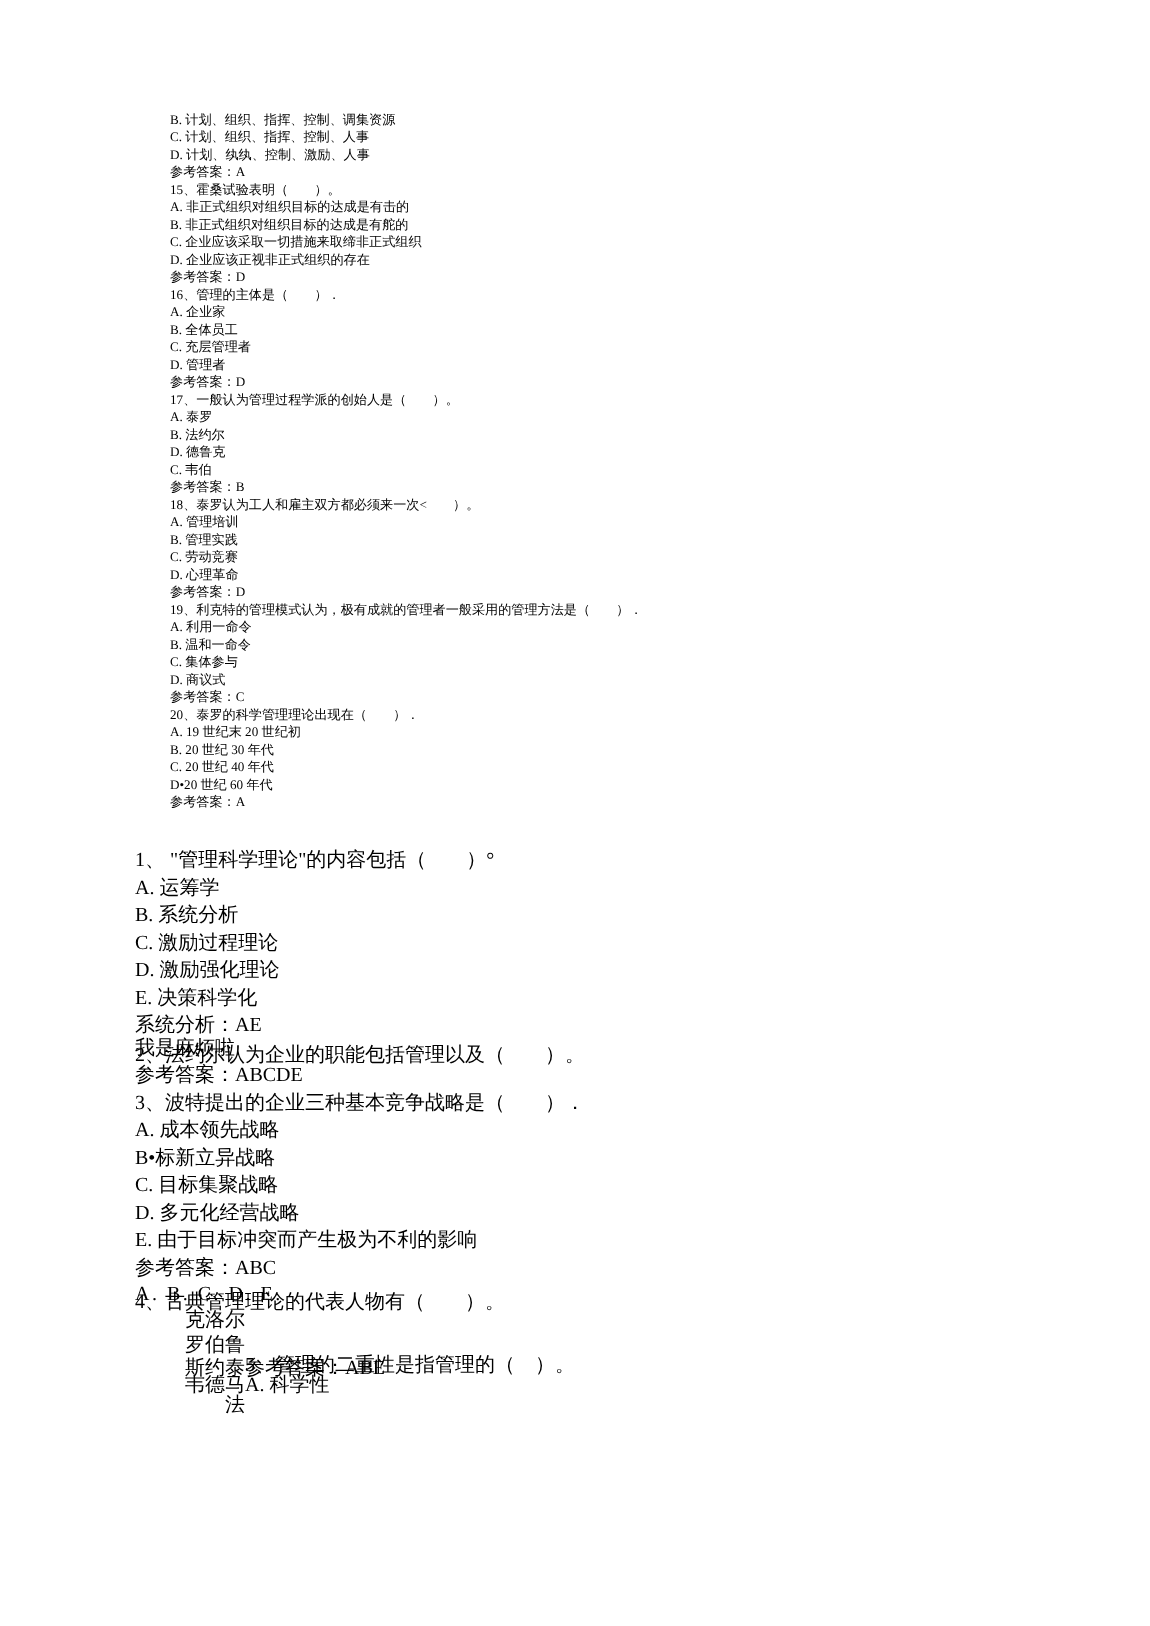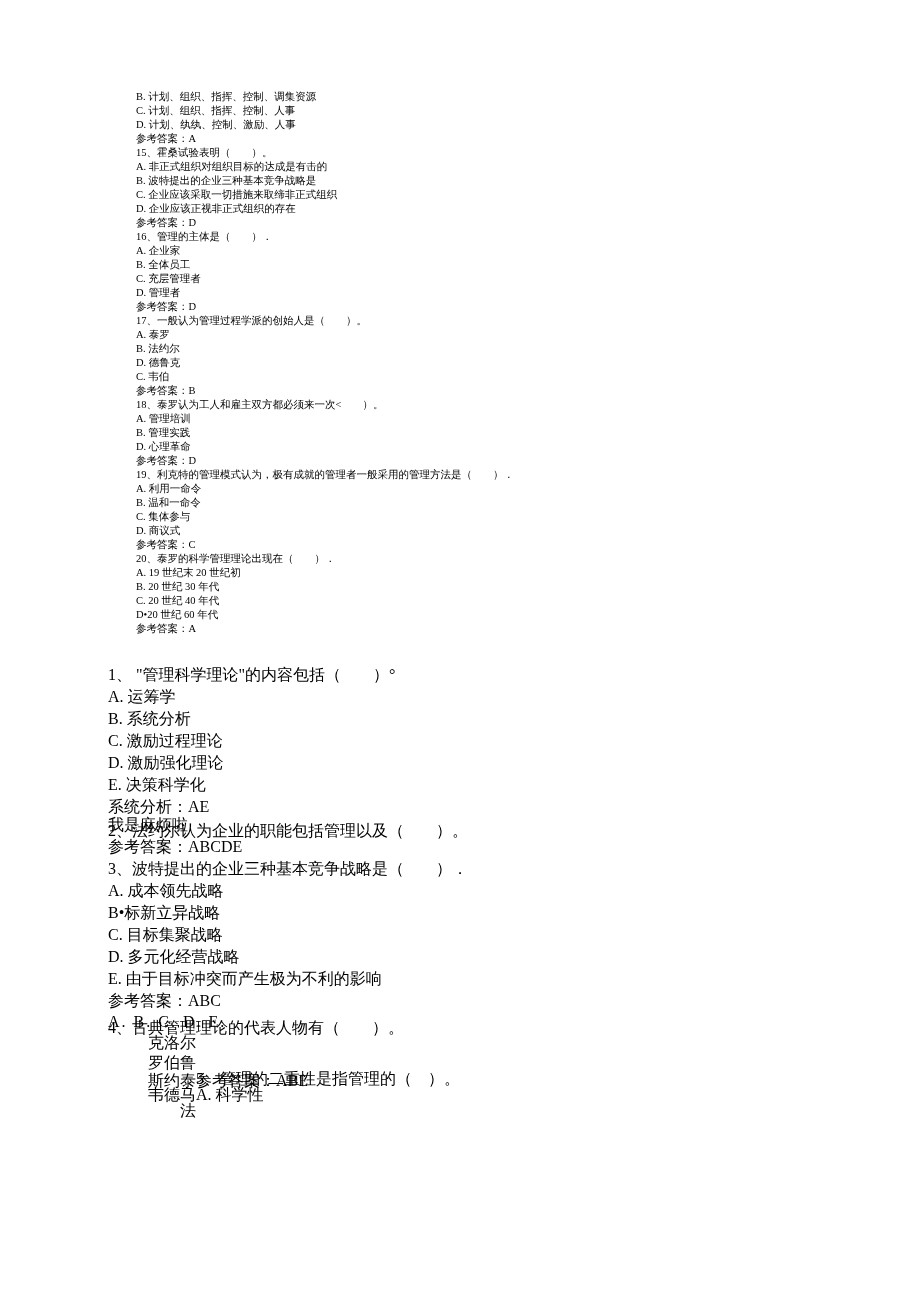--- a/index.html
+++ b/index.html
@@ -47,21 +47,21 @@
 <body>
 
 <div class="small-section">
   <span class="line">B. 计划、组织、指挥、控制、调集资源</span>
   <span class="line">C. 计划、组织、指挥、控制、人事</span>
   <span class="line">D. 计划、纨纨、控制、激励、人事</span>
   <span class="line">参考答案：A</span>
 
   <span class="line">15、霍桑试验表明（　　）。</span>
   <span class="line">A. 非正式组织对组织目标的达成是有击的</span>
-  <span class="line">B. 波特提出的企业三种基本竞争战略是</span>
+  <span class="line">B. 非正式组织对组织目标的达成是有舵的</span>
   <span class="line">C. 企业应该采取一切措施来取缔非正式组织</span>
   <span class="line">D. 企业应该正视非正式组织的存在</span>
   <span class="line">参考答案：D</span>
 
   <span class="line">16、管理的主体是（　　）．</span>
   <span class="line">A. 企业家</span>
   <span class="line">B. 全体员工</span>
   <span class="line">C. 充层管理者</span>
   <span class="line">D. 管理者</span>
   <span class="line">参考答案：D</span>
@@ -69,20 +69,21 @@
   <span class="line">17、一般认为管理过程学派的创始人是（　　）。</span>
   <span class="line">A. 泰罗</span>
   <span class="line">B. 法约尔</span>
   <span class="line">D. 德鲁克</span>
   <span class="line">C. 韦伯</span>
   <span class="line">参考答案：B</span>
 
   <span class="line">18、泰罗认为工人和雇主双方都必须来一次&lt;　　）。</span>
   <span class="line">A. 管理培训</span>
   <span class="line">B. 管理实践</span>
+  <span class="line">C. 劳动竞赛</span>
   <span class="line">D. 心理革命</span>
   <span class="line">参考答案：D</span>
 
   <span class="line">19、利克特的管理模式认为，极有成就的管理者一般采用的管理方法是（　　）．</span>
   <span class="line">A. 利用一命令</span>
   <span class="line">B. 温和一命令</span>
   <span class="line">C. 集体参与</span>
   <span class="line">D. 商议式</span>
   <span class="line">参考答案：C</span>
 

